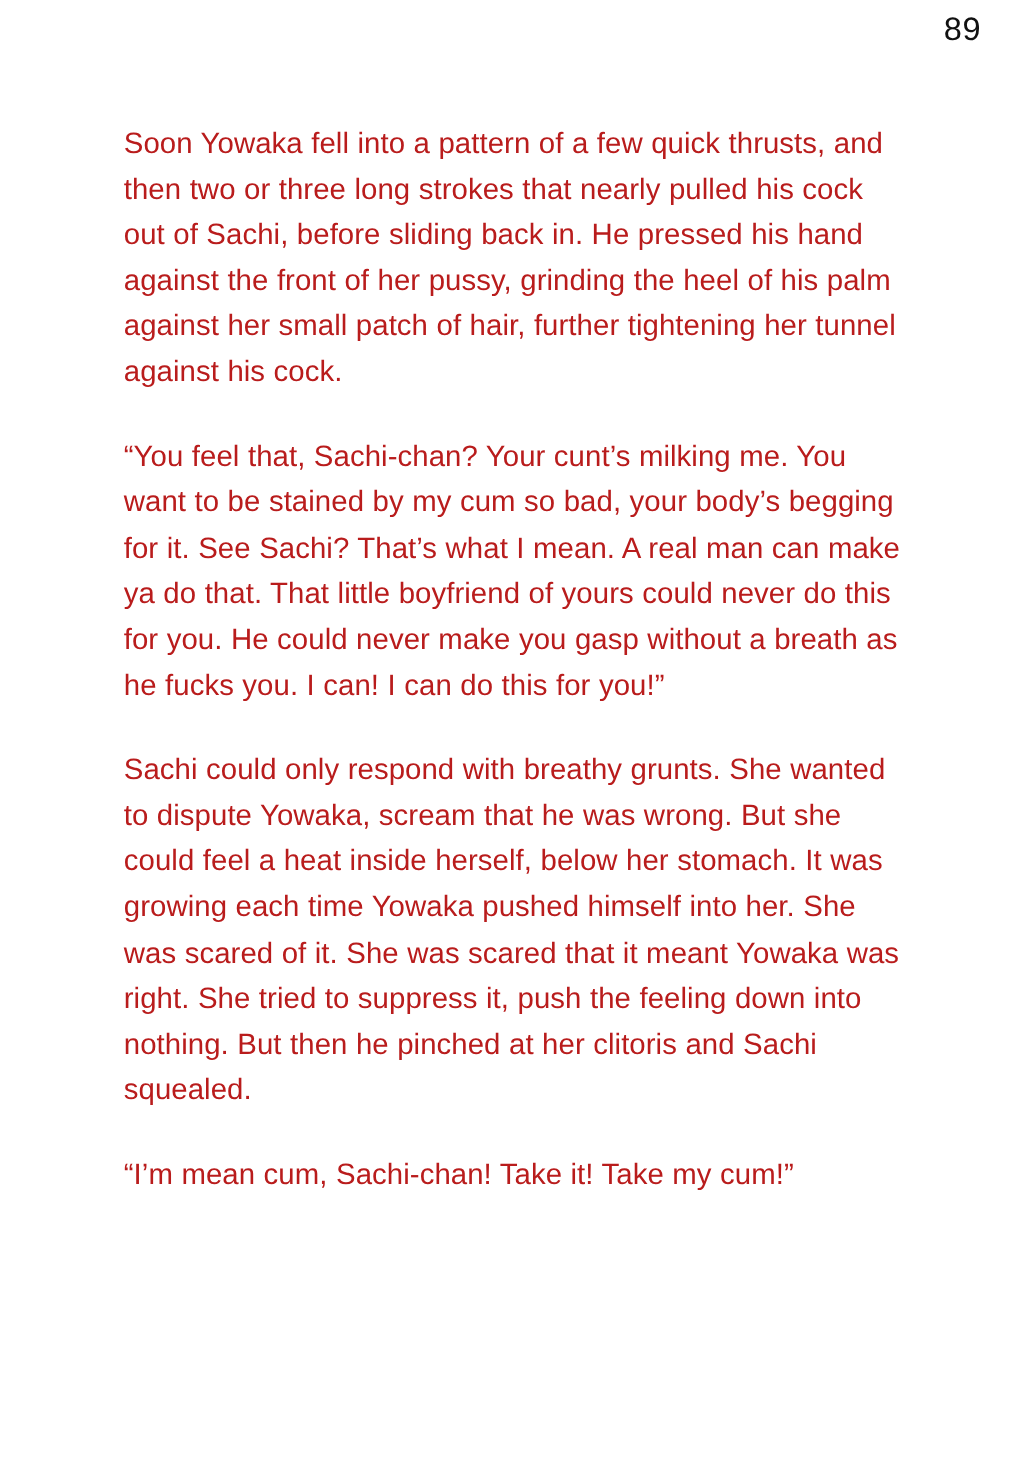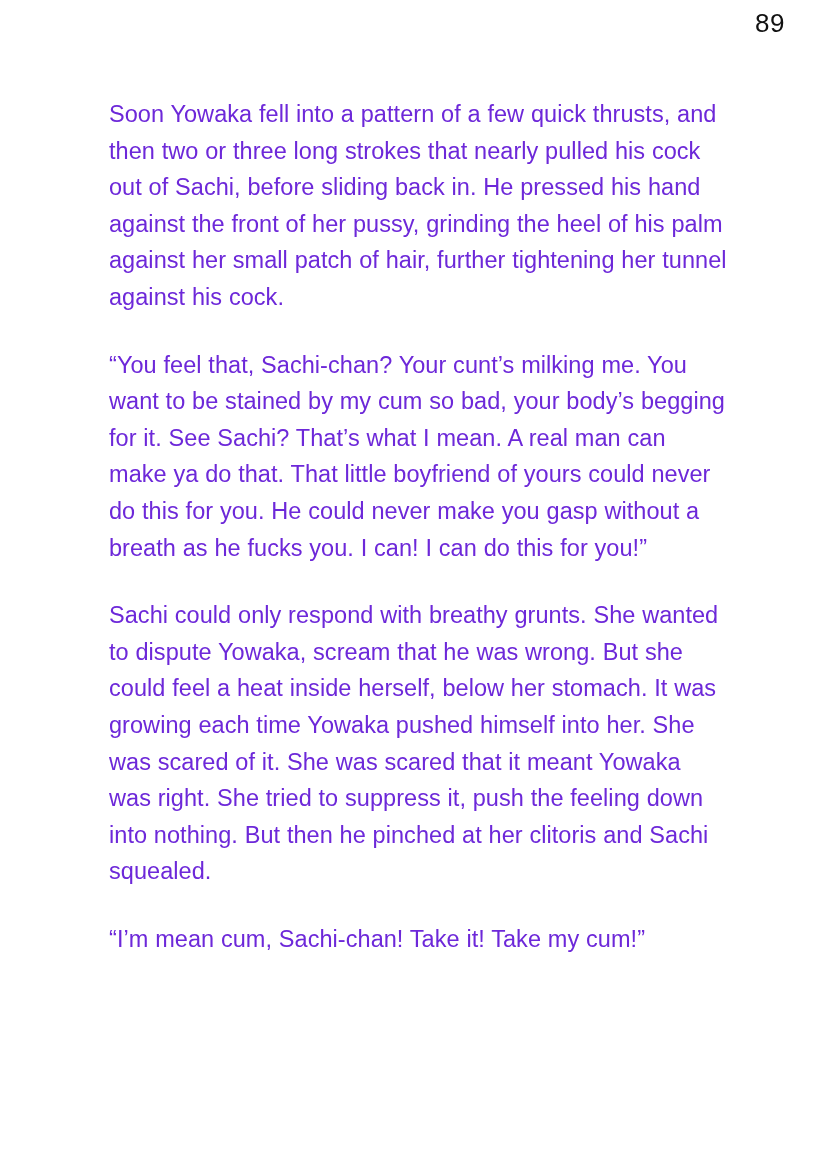--- a/index.html
+++ b/index.html
@@ -31,22 +31,22 @@
   }
   .content {
     position: absolute;
     top: 96px;
     left: 99px;
     width: 630px;
   }
   .paragraph {
     font-size: 23.5px;
     line-height: 36.6px;
-    color: #6d28d9;
-    margin: 0 0 31px 10px;
+    color: #b91c1c;
+    margin: 0 0 31px 0;
     text-align: left;
     word-spacing: 0.2px;
     letter-spacing: 0.05px;
   }
   .paragraph:last-child {
     margin-bottom: 0;
   }
 </style>
 </head>
 <body>

